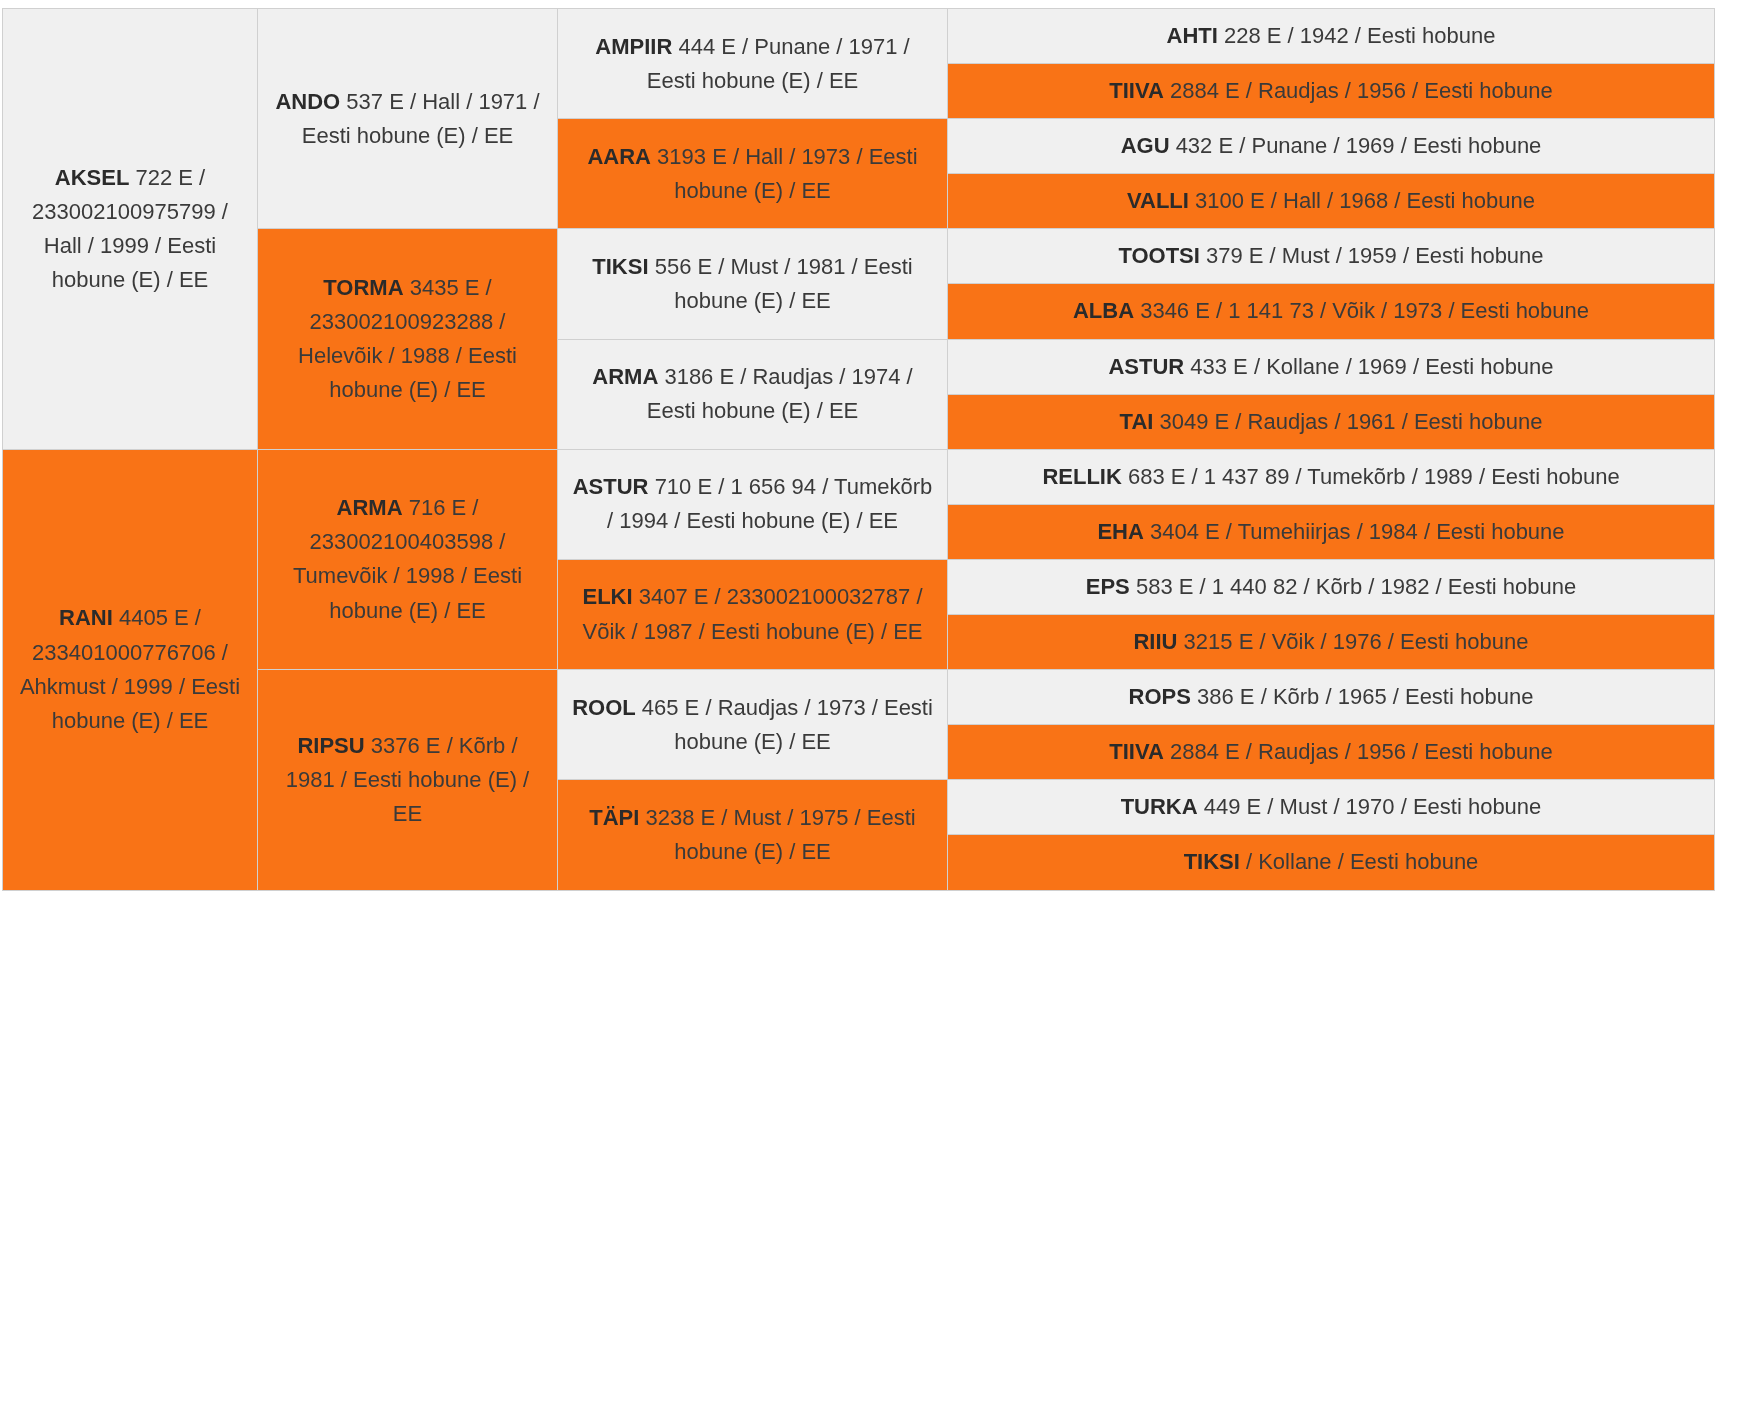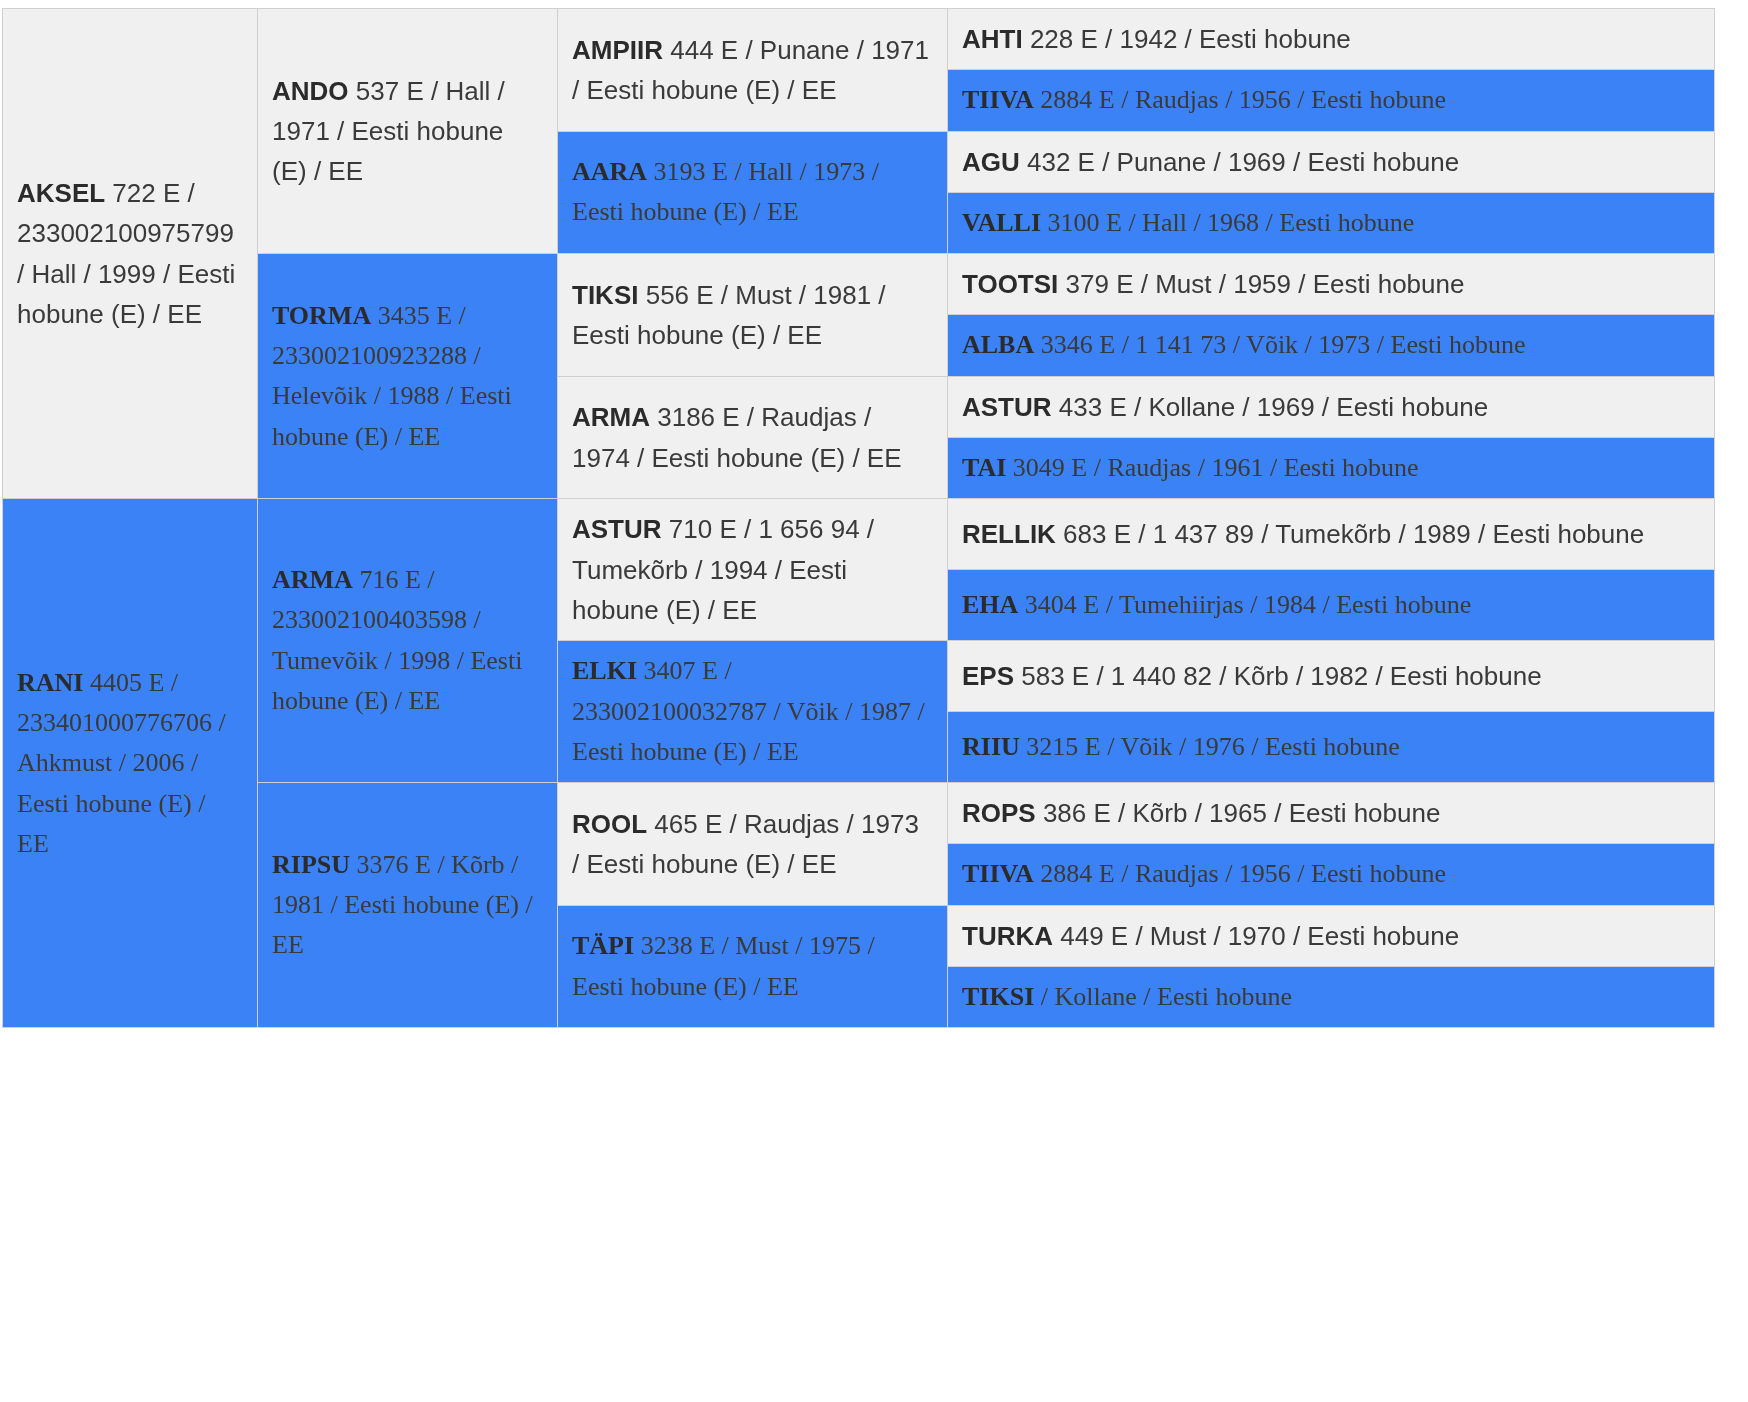--- a/index.html
+++ b/index.html
@@ -19,33 +19,32 @@
   }
   table.pedigree {
     border-collapse: collapse;
     width: 1712px;
     margin-left: 2px;
     table-layout: fixed;
   }
   table.pedigree td {
     border: 1px solid #d0d0d0;
     padding: 10px 14px;
-    text-align: left;
+    text-align: center;
     vertical-align: middle;
-    font-size: 26px;
+    font-size: 22px;
     line-height: 1.55;
     color: #3a3a3a;
     word-wrap: break-word;
   }
   td.shaded {
     background: #f0f0f0;
   }
   td.plain {
-    background: #3b82f6;
-    font-family: Liberation Serif, serif;
+    background: #f97316;
   }
   td b {
     font-weight: bold;
     color: #2b2b2b;
   }
   col.c1 { width: 255px; }
   col.c2 { width: 300px; }
   col.c3 { width: 390px; }
   col.c4 { width: 767px; }
 </style>
@@ -119,21 +118,21 @@
         </td>
       </tr>
       <tr>
         <td class="plain">
           <b>TAI</b><span> 3049 E / Raudjas / 1961 / Eesti hobune</span>
         </td>
       </tr>
 
       <tr>
         <td class="plain" rowspan="8">
-          <b>RANI</b><span> 4405 E / 233401000776706 / Ahkmust / 2006 / Eesti hobune (E) / EE</span>
+          <b>RANI</b><span> 4405 E / 233401000776706 / Ahkmust / 1999 / Eesti hobune (E) / EE</span>
         </td>
         <td class="plain" rowspan="4">
           <b>ARMA</b><span> 716 E / 233002100403598 / Tumevõik / 1998 / Eesti hobune (E) / EE</span>
         </td>
         <td class="shaded" rowspan="2">
           <b>ASTUR</b><span> 710 E / 1 656 94 / Tumekõrb / 1994 / Eesti hobune (E) / EE</span>
         </td>
         <td class="shaded">
           <b>RELLIK</b><span> 683 E / 1 437 89 / Tumekõrb / 1989 / Eesti hobune</span>
         </td>

